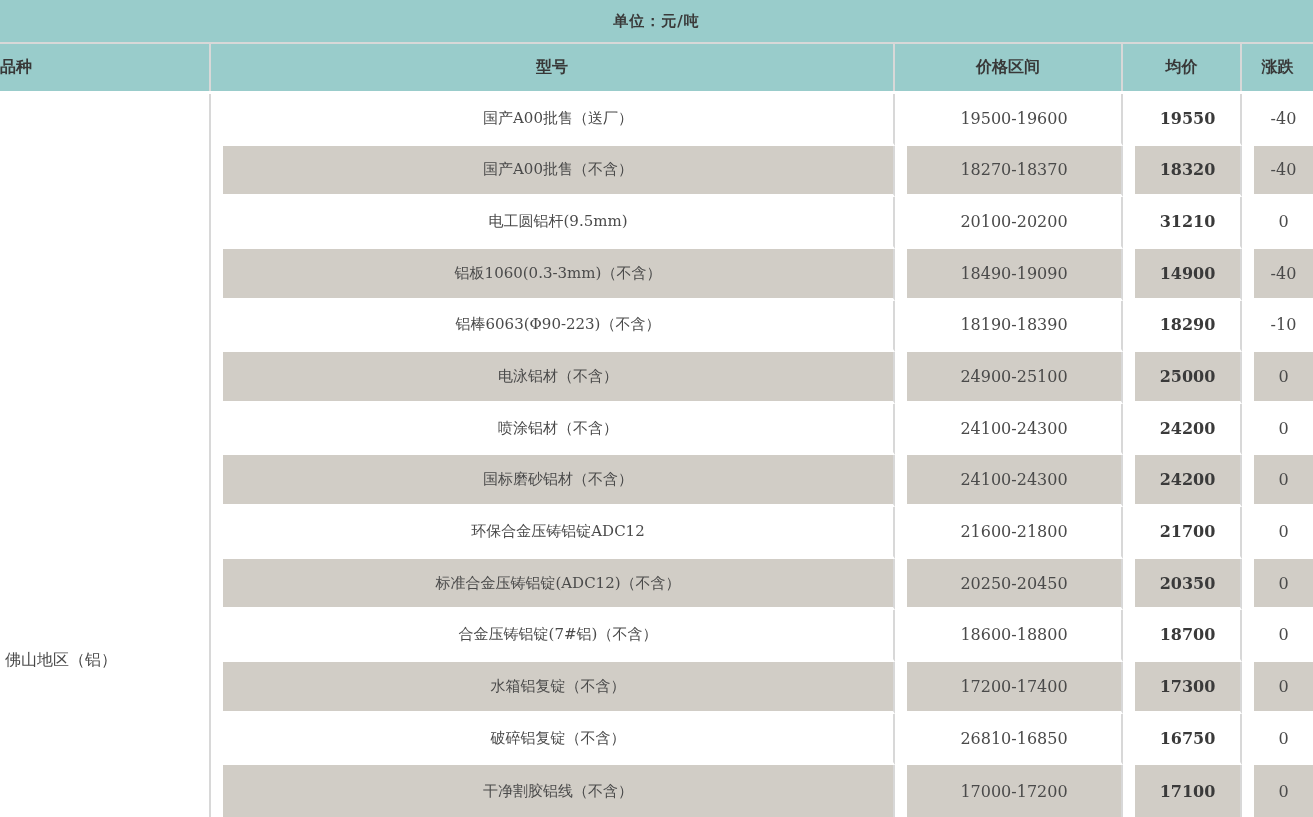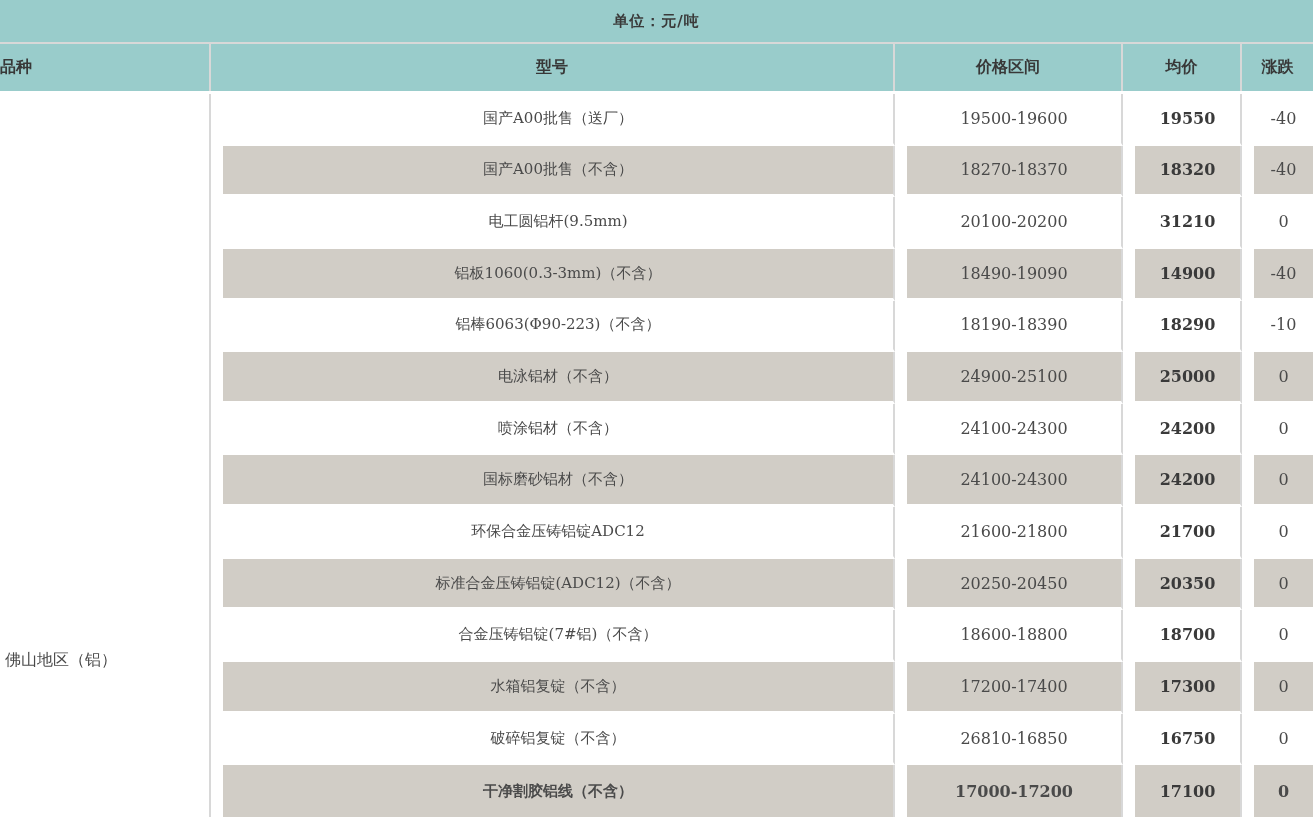--- a/index.html
+++ b/index.html
@@ -45,21 +45,21 @@
     box-sizing:border-box; background:#fff;
     border-bottom:3px solid #fff;
     display:flex; align-items:center; justify-content:center;
     font-size:16px; color:#4a4a4a; white-space:nowrap;margin-left:12px;
   }
   .cell.alt { background:var(--row_alt,#d1cdc6); }
   .c-model { font-size:15px; border-right:2px solid var(--grid_line,#d8d8d8); }
   .c-range { border-right:2px solid var(--grid_line,#d8d8d8); }
   .c-avg   { border-right:2px solid var(--grid_line,#d8d8d8); font-weight:bold; color:#3a3a3a; }
   .c-change{ }
-  .body-grid > .cell:nth-last-child(-n+4) { border-bottom:0;font-weight:bold; }
+  .body-grid > .cell:nth-last-child(-n+4) { border-bottom:0; }
 </style>
 </head>
 <body>
 
 <div class="page">
 
   <div class="title-bar">
     <span>单位：元/吨</span>
   </div>
 

